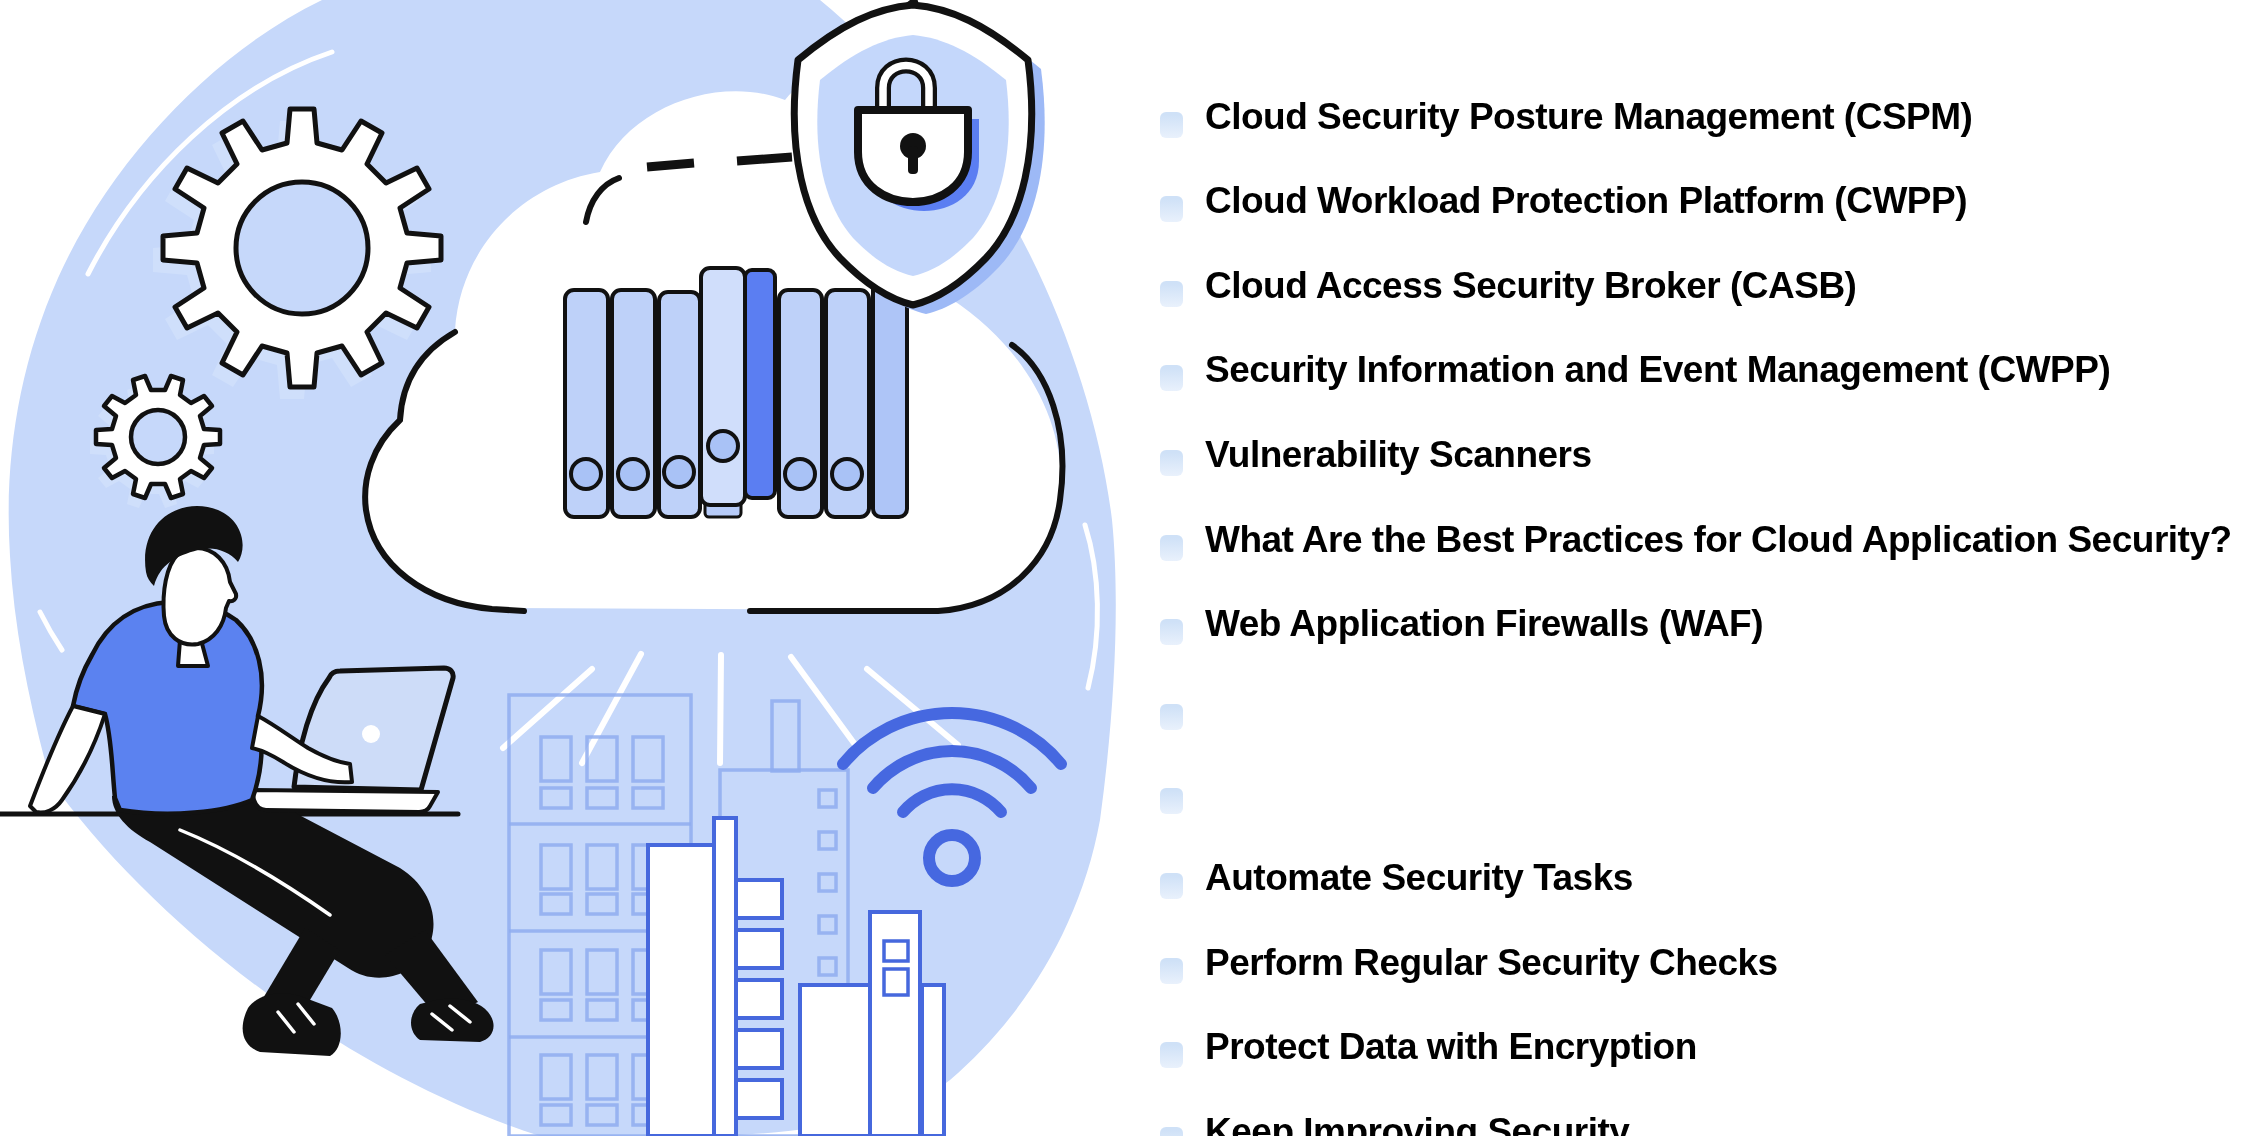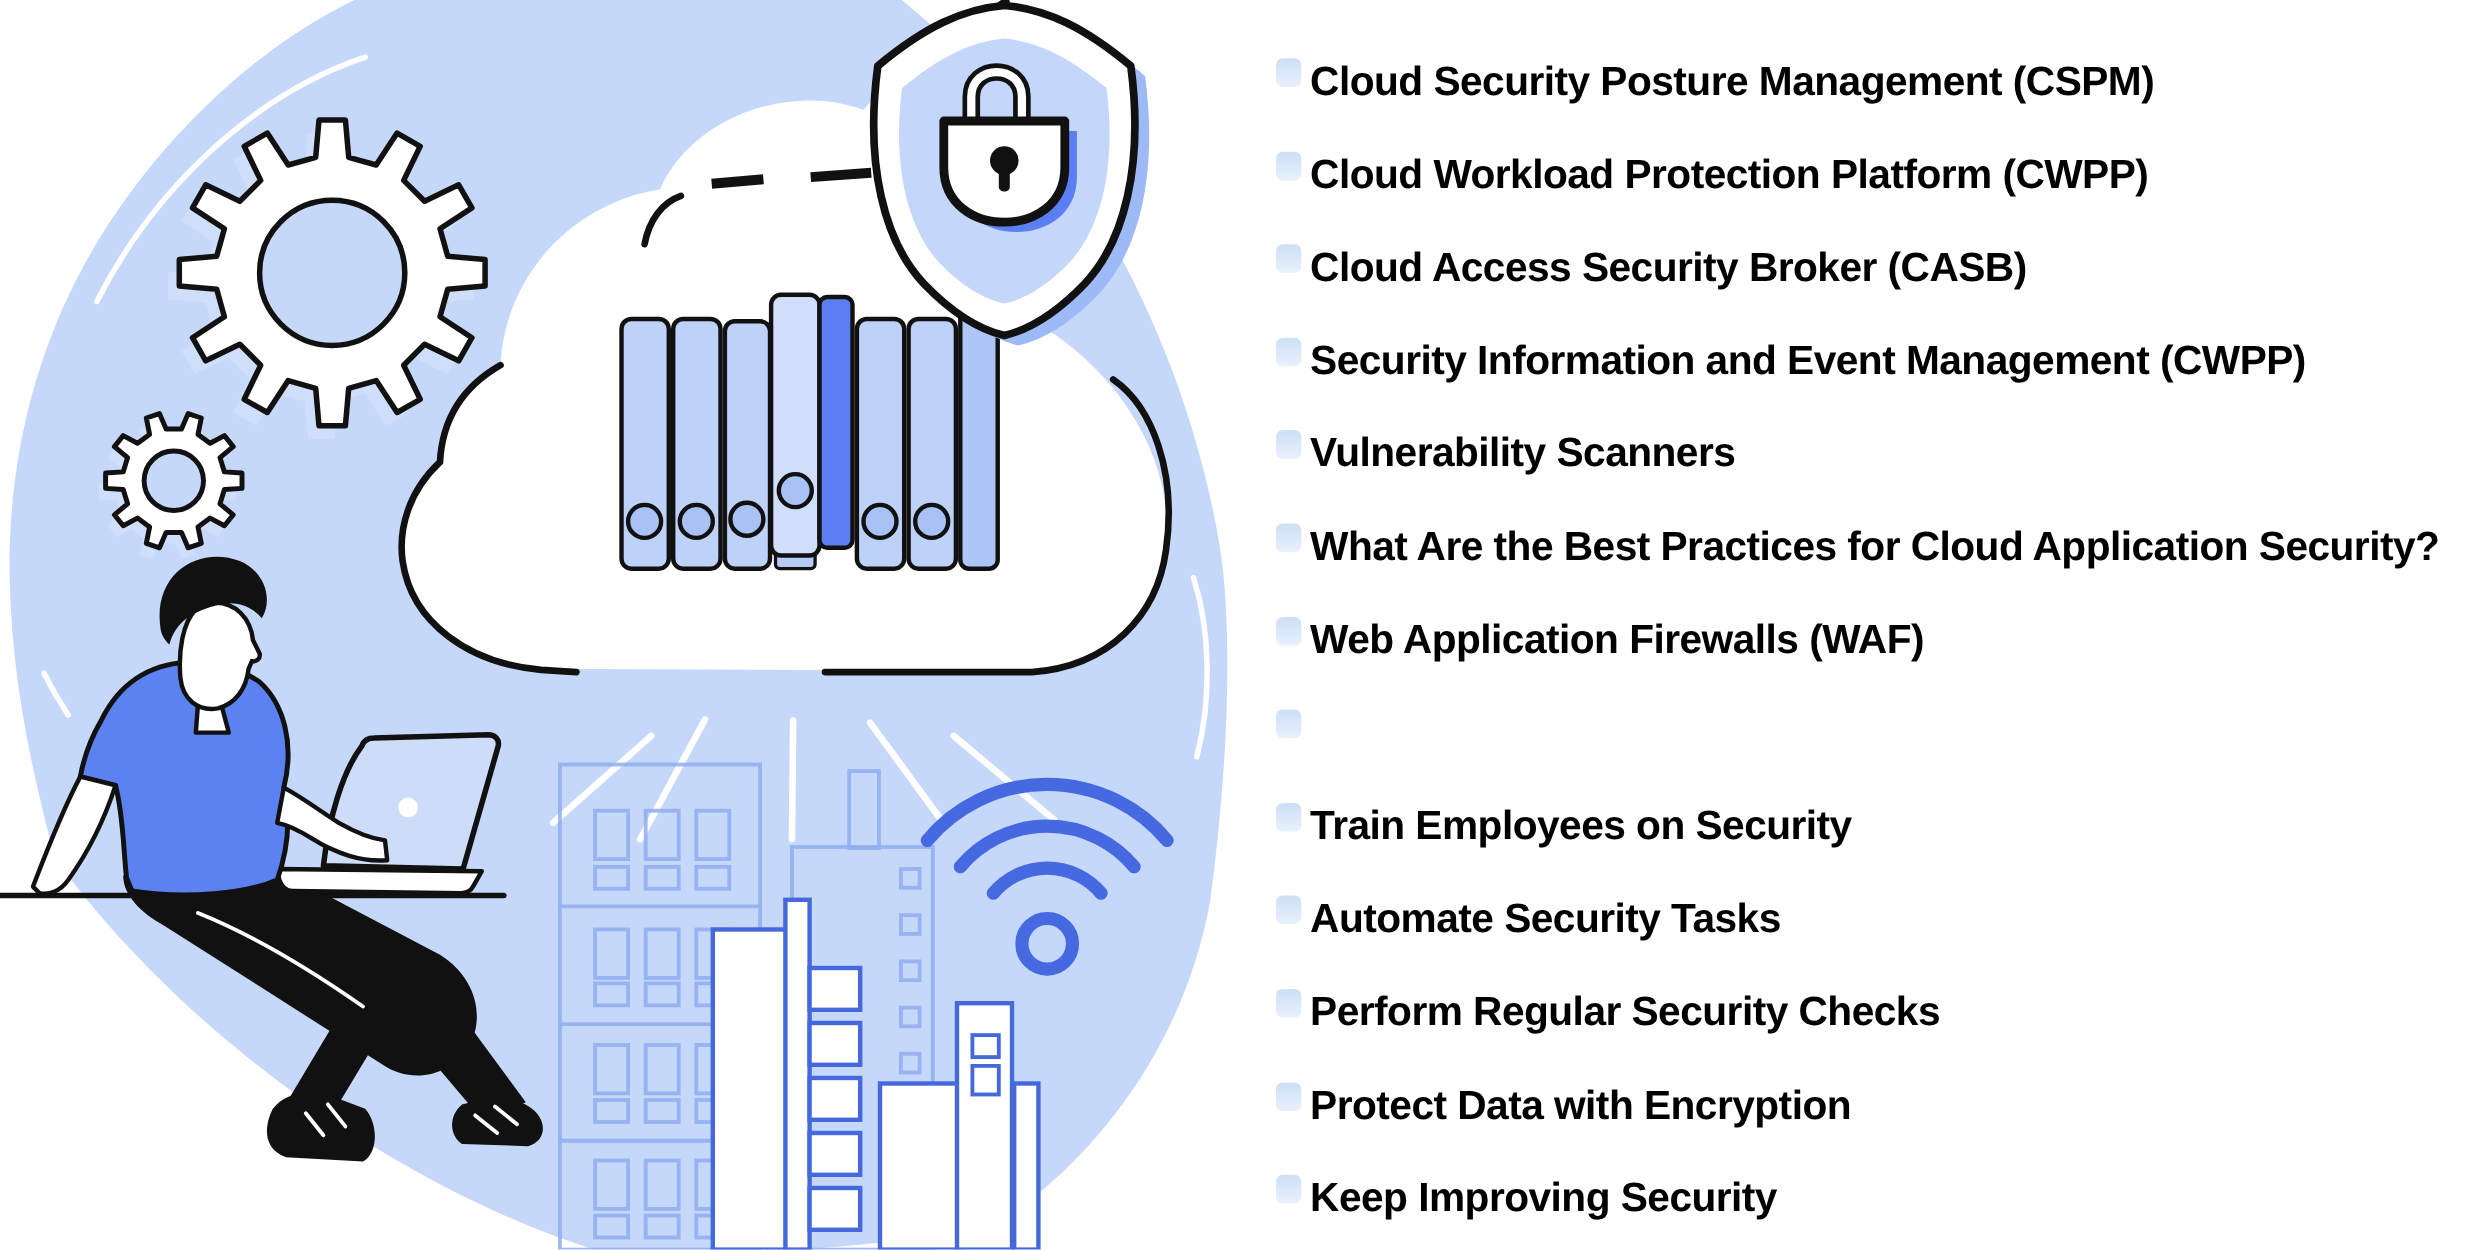--- a/index.html
+++ b/index.html
@@ -9,21 +9,21 @@
     font-family:"Liberation Sans", sans-serif;
   }
   .illustration-wrap{
     position:absolute;left:0;top:0;width:1150px;height:1136px;
   }
   .topic-list{
     position:absolute;left:1150px;top:0;width:1114px;height:1136px;
     margin:0;padding:53px 0 0 10px;list-style:none;box-sizing:border-box;
   }
   .topic-list li{
-    height:84.6px;display:flex;align-items:flex-start;gap:8px;
+    height:84.6px;display:flex;align-items:flex-end;gap:22px;
     white-space:nowrap;overflow:visible;
   }
   .bullet{
     flex:0 0 auto;width:23px;height:26px;border-radius:6px;
     background:linear-gradient(180deg, var(--c-bullet) 10%, var(--c-bullet_light) 100%);
   }
   .topic-text{
     font-size:37px;font-weight:700;letter-spacing:-0.5px;color:var(--c-text);
   }
   
@@ -264,21 +264,20 @@
     </li>
   <li>
       <span class="bullet"></span>
       <span class="topic-text">Web Application Firewalls (WAF)</span>
     </li>
   <li>
       <span class="bullet"></span>
     </li>
   <li>
       <span class="bullet"></span>
-      <span class="topic-text">Train Employees on Security</span>
     </li>
   <li>
       <span class="bullet"></span>
       <span class="topic-text">Automate Security Tasks</span>
     </li>
   <li>
       <span class="bullet"></span>
       <span class="topic-text">Perform Regular Security Checks</span>
     </li>
   <li>

